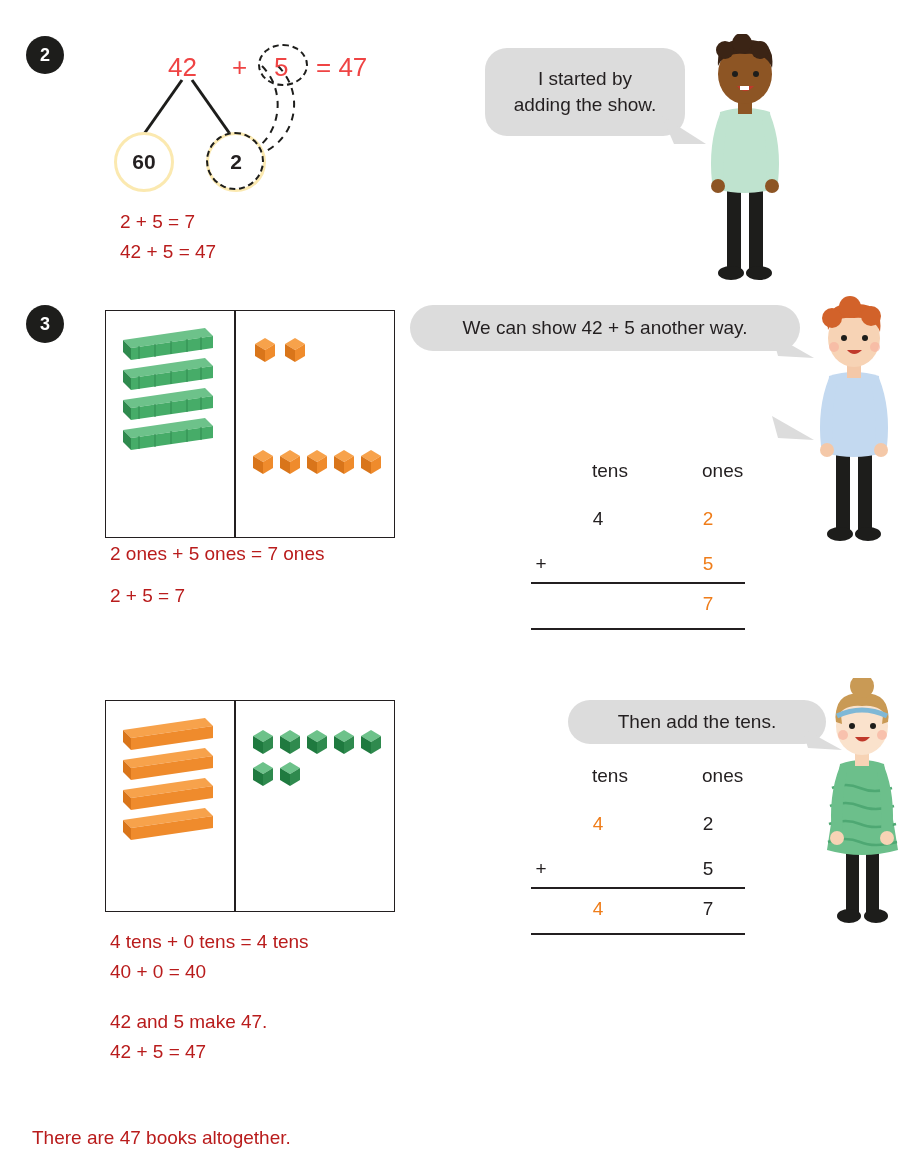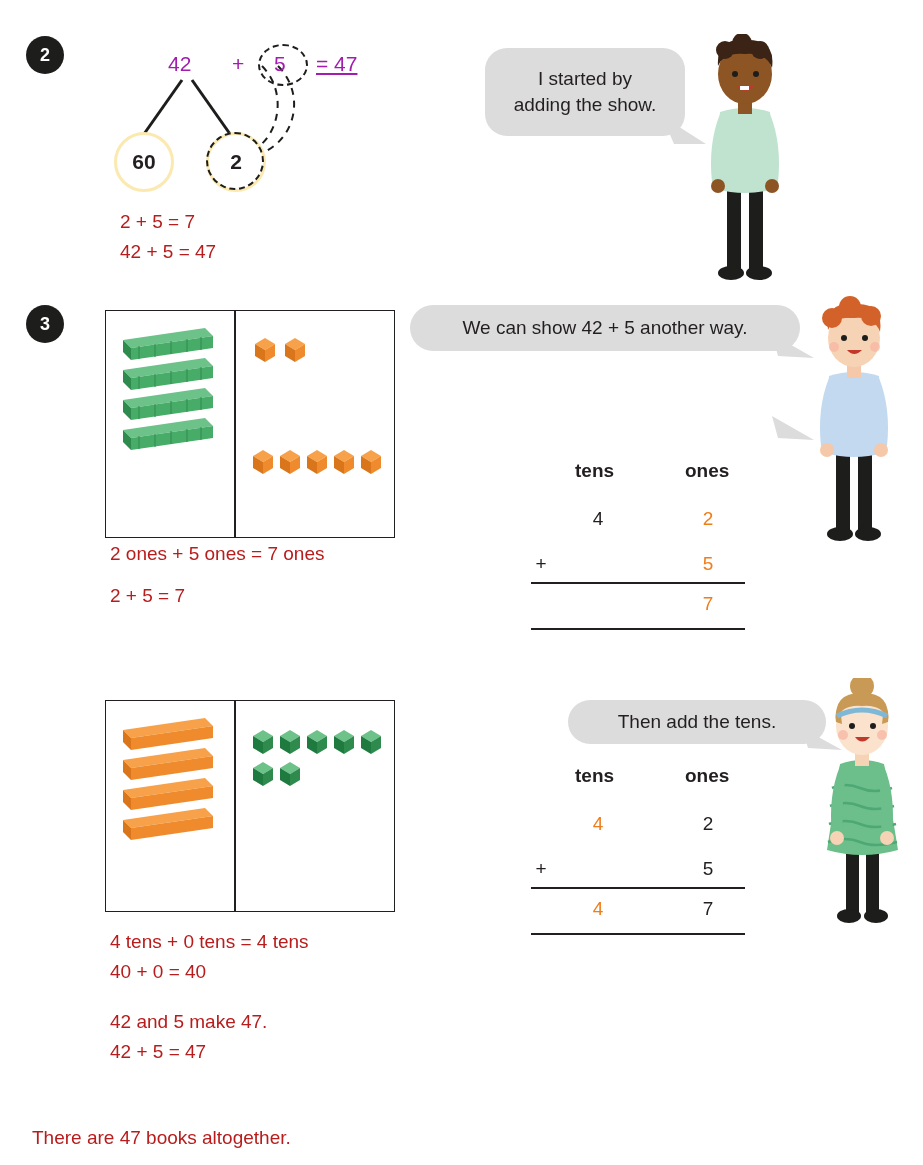--- a/index.html
+++ b/index.html
@@ -44,22 +44,22 @@
     font-size: 19px;
     line-height: 27px;
     white-space: pre;
     color: #b91c1c;
   }
 
   
   #pw { position: absolute; left: 110px; top: 42px; width: 300px; height: 180px; }
   #pw .num {
     position: absolute;
-    font-size: 21px;
-    color: #a21caf;
+    font-size: 26px;
+    color: #ef4444;
     white-space: pre;
   }
   #pw .circle {
     position: absolute;
     width: 54px;
     height: 54px;
     border-radius: 50%;
     border: 3px solid #fbe9b0;
     display: flex;
     align-items: center;
@@ -107,21 +107,22 @@
     background: #231f20;
   }
 
   
   .coltable {
     position: absolute;
     font-size: 19px;
   }
   .coltable .hdr {
     position: absolute;
-    font-weight: bold;
+    font-weight: normal;
+    margin-left: 17px;
   }
   .coltable .cell {
     position: absolute;
     text-align: center;
     width: 40px;
   }
   .coltable .rule {
     position: absolute;
     height: 2px;
     background: #231f20;
@@ -145,21 +146,21 @@
       <line x1="82" y1="38" x2="120" y2="92" stroke="#1d1d1b" stroke-width="3"></line>
 
       <path d="M168 24 C196 52 186 98 150 112" fill="none" stroke="#1d1d1b" stroke-width="2" stroke-dasharray="7,6"></path>
       <path d="M152 24 C178 50 170 96 140 110" fill="none" stroke="#1d1d1b" stroke-width="2" stroke-dasharray="7,6"></path>
     </svg>
 
     <div class="num" style="left:58px; top:10px;">42</div>
     <div class="num" style="left:122px; top:10px;">+</div>
     <div class="num" style="left:164px; top:10px;">5</div>
     <div class="dashcircle" style="left:148px; top:2px; width:46px; height:38px;"></div>
-    <div class="num" style="left:206px; top:10px;text-decoration:underline;">= 47</div>
+    <div class="num" style="left:206px; top:10px;">= 47</div>
 
     <div class="circle" style="left:4px; top:90px;">60</div>
     <div class="circle" style="left:96px; top:90px;">2</div>
     <div class="dashcircle" style="left:96px; top:90px;"></div>
   </div>
 
   <div class="txt" style="left:120px; top:208px;">2 + 5 = 7</div>
   <div class="txt" style="left:120px; top:238px;">42 + 5 = 47</div>
 
   <div class="bubble" style="left:485px; top:48px; width:200px; height:88px;">I started by

